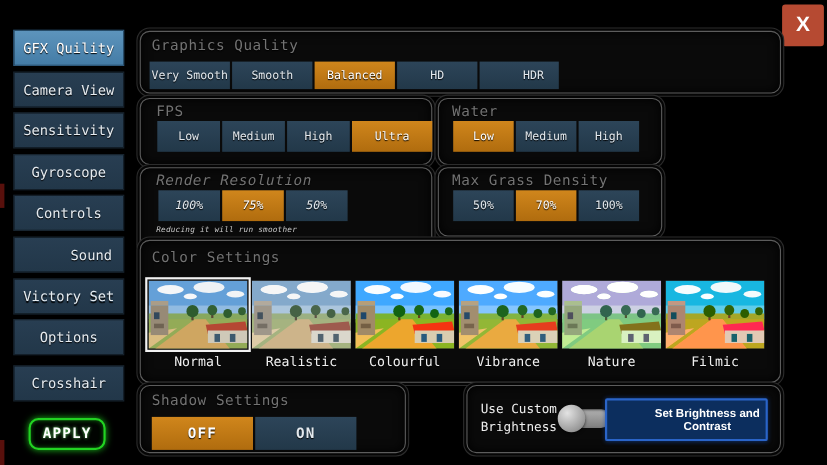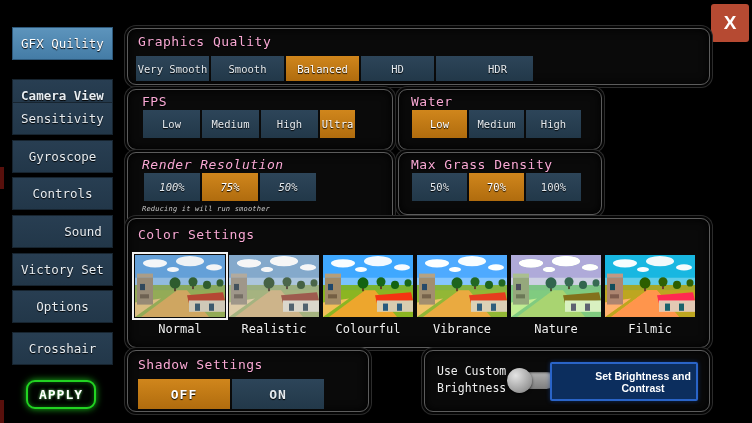--- a/index.html
+++ b/index.html
@@ -42,21 +42,21 @@
     font-family:"Liberation Sans", sans-serif;
     font-size:19px; font-weight:800; color:#fff; cursor:pointer;
   }
 
   
   .panel {
     position:absolute; background:#0a0a0a;
     border:1px solid #5c5c5c; border-radius:9px;
     box-shadow:0 0 0 2px #050505, 0 0 0 3px #2c2c2c, inset 0 0 10px #000;
   }
-  .panel-title { position:absolute; font-size:13px; color:#f9a8d4; letter-spacing:.5px; text-shadow:0 1px 1px #000; }
+  .panel-title { position:absolute; font-size:13px; color:#737373; letter-spacing:.5px; text-shadow:0 1px 1px #000; }
 
   .opt-row { position:absolute; display:flex; gap:2px; }
   .opt-btn {
     background:linear-gradient(180deg,#2d4559,#223849);
     color:#e3e9ee; display:flex; align-items:center; justify-content:center;
     font-size:10.5px; cursor:pointer; text-shadow:0 1px 1px #000;
   }
   .opt-btn.sel {
     background:linear-gradient(180deg,#d0861c,#b06c0e); color:#fff;
   }
@@ -99,51 +99,51 @@
 </style>
 </head>
 <body>
 
 <div id="screen">
 
   <div class="red-sliver" style="top:167px;height:22px;"></div>
   <div class="red-sliver" style="top:400px;height:23px;"></div>
 
   <div class="side-btn sel" style="top:27px;">GFX Quility</div>
-  <div class="side-btn" style="top:79px;font-weight:bold;">Camera View</div>
+  <div class="side-btn" style="top:65px;">Camera View</div>
   <div class="side-btn" style="top:102px;">Sensitivity</div>
   <div class="side-btn" style="top:140px;">Gyroscope</div>
   <div class="side-btn" style="top:177px;">Controls</div>
   <div class="side-btn" style="top:215px;padding-left:41px;">Sound</div>
   <div class="side-btn" style="top:253px;">Victory Set</div>
   <div class="side-btn" style="top:290px;">Options</div>
   <div class="side-btn" style="top:332px;">Crosshair</div>
 
   <div class="apply-btn">APPLY</div>
 
   <div class="close-btn">X</div>
 
   <div class="panel" style="left:127px;top:28px;width:583px;height:57px;">
     <div class="panel-title" style="left:10px;top:5px;">Graphics Quality</div>
     <div class="opt-row" style="left:8px;top:27px;">
       <div class="opt-btn" style="width:73px;height:25px;">Very Smooth</div>
       <div class="opt-btn" style="width:73px;height:25px;">Smooth</div>
       <div class="opt-btn sel" style="width:73px;height:25px;">Balanced</div>
       <div class="opt-btn" style="width:73px;height:25px;">HD</div>
-      <div class="opt-btn" style="width:97px;height:25px;padding-left:26px;">HDR</div>
+      <div class="opt-btn" style="width:72px;height:25px;padding-left:26px;">HDR</div>
     </div>
   </div>
 
   <div class="panel" style="left:127px;top:89px;width:266px;height:61px;">
     <div class="panel-title" style="left:14px;top:4px;">FPS</div>
     <div class="opt-row" style="left:15px;top:20px;">
       <div class="opt-btn" style="width:57px;height:28px;">Low</div>
       <div class="opt-btn" style="width:57px;height:28px;">Medium</div>
       <div class="opt-btn" style="width:57px;height:28px;">High</div>
-      <div class="opt-btn sel" style="width:35px;height:28px;">Ultra</div>
+      <div class="opt-btn sel" style="width:73px;height:28px;">Ultra</div>
     </div>
   </div>
 
   <div class="panel" style="left:398px;top:89px;width:204px;height:61px;">
     <div class="panel-title" style="left:12px;top:4px;">Water</div>
     <div class="opt-row" style="left:13px;top:20px;">
       <div class="opt-btn sel" style="width:55px;height:28px;">Low</div>
       <div class="opt-btn" style="width:55px;height:28px;">Medium</div>
       <div class="opt-btn" style="width:55px;height:28px;">High</div>
     </div>

